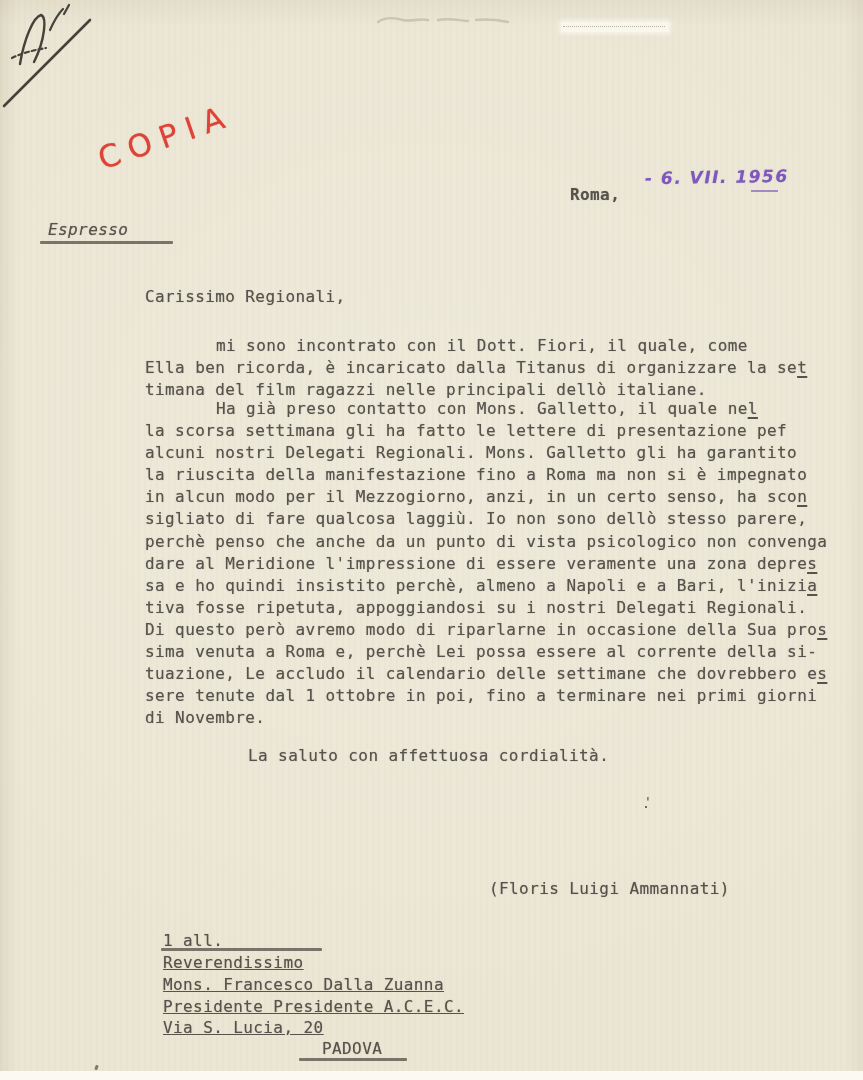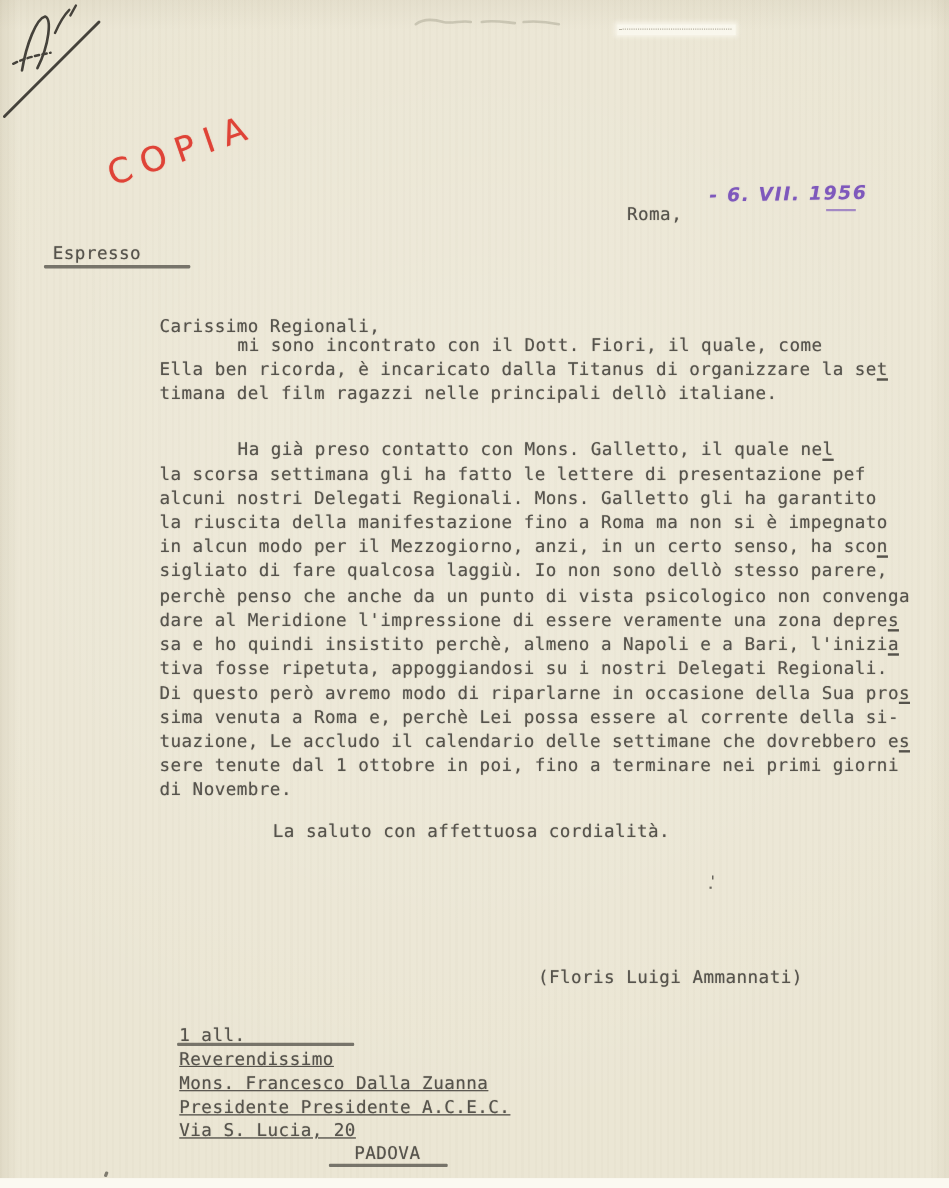--- a/index.html
+++ b/index.html
@@ -78,28 +78,28 @@
   </g>
 </svg>
 
 <div class="streak"></div>
 
 <div class="copia" style="color: rgb(223, 67, 55);">COPIA</div>
 
 <div class="datestamp" style="color: rgb(126, 88, 188);">- 6. VII. 1956</div>
 <div class="daterule"></div>
 
-<div class="tw" style="left:570px;top:184px;">Roma,</div>
+<div class="tw" style="left:570px;top:184px;font-weight:bold;">Roma,</div>
 
-<div class="tw" style="left:48px;top:219px;">Espresso</div>
+<div class="tw" style="left:48px;top:219px;font-style:italic;">Espresso</div>
 <div class="rule" style="left:40px;top:241px;width:133px;height:3px;"></div>
 
 <div class="tw" style="left:145px;top:286px;">Carissimo Regionali,</div>
 
-<div class="tw para" style="left:145px;top:303px;"><div class="line"><span>mi sono incontrato con il Dott. Fiori, il quale, come</span></div><div class="line"><span>Ella ben ricorda, è incaricato dalla Titanus di organizzare la se</span><span class="tail-u">t</span></div><div class="line"><span>timana del film ragazzi nelle principali dellò italiane.</span></div></div>
+<div class="tw para" style="left:145px;top:335px;"><div class="line"><span>mi sono incontrato con il Dott. Fiori, il quale, come</span></div><div class="line"><span>Ella ben ricorda, è incaricato dalla Titanus di organizzare la se</span><span class="tail-u">t</span></div><div class="line"><span>timana del film ragazzi nelle principali dellò italiane.</span></div></div>
 
 <div class="tw para" style="left:145px;top:398px;"><div class="line"><span>Ha già preso contatto con Mons. Galletto, il quale ne</span><span class="tail-u">l</span></div><div class="line"><span>la scorsa settimana gli ha fatto le lettere di presentazione pef</span></div><div class="line"><span>alcuni nostri Delegati Regionali. Mons. Galletto gli ha garantito</span></div><div class="line"><span>la riuscita della manifestazione fino a Roma ma non si è impegnato</span></div><div class="line"><span>in alcun modo per il Mezzogiorno, anzi, in un certo senso, ha sco</span><span class="tail-u">n</span></div><div class="line"><span>sigliato di fare qualcosa laggiù. Io non sono dellò stesso parere,</span></div><div class="line"><span>perchè penso che anche da un punto di vista psicologico non convenga</span></div><div class="line"><span>dare al Meridione l'impressione di essere veramente una zona depre</span><span class="tail-u">s</span></div><div class="line"><span>sa e ho quindi insistito perchè, almeno a Napoli e a Bari, l'inizi</span><span class="tail-u">a</span></div><div class="line"><span>tiva fosse ripetuta, appoggiandosi su i nostri Delegati Regionali.</span></div><div class="line"><span>Di questo però avremo modo di riparlarne in occasione della Sua pro</span><span class="tail-u">s</span></div><div class="line"><span>sima venuta a Roma e, perchè Lei possa essere al corrente della si-</span></div><div class="line"><span>tuazione, Le accludo il calendario delle settimane che dovrebbero e</span><span class="tail-u">s</span></div><div class="line"><span>sere tenute dal 1 ottobre in poi, fino a terminare nei primi giorni</span></div><div class="line"><span>di Novembre.</span></div></div>
 
 <div class="tw" style="left:248px;top:745px;">La saluto con affettuosa cordialità.</div>
 
 <div class="stray-mark">'</div>
 
 <div class="tw" style="left:489px;top:878px;">(Floris Luigi Ammannati)</div>
 
 <div class="tw" style="left:163px;top:930px;">1 all.</div>

